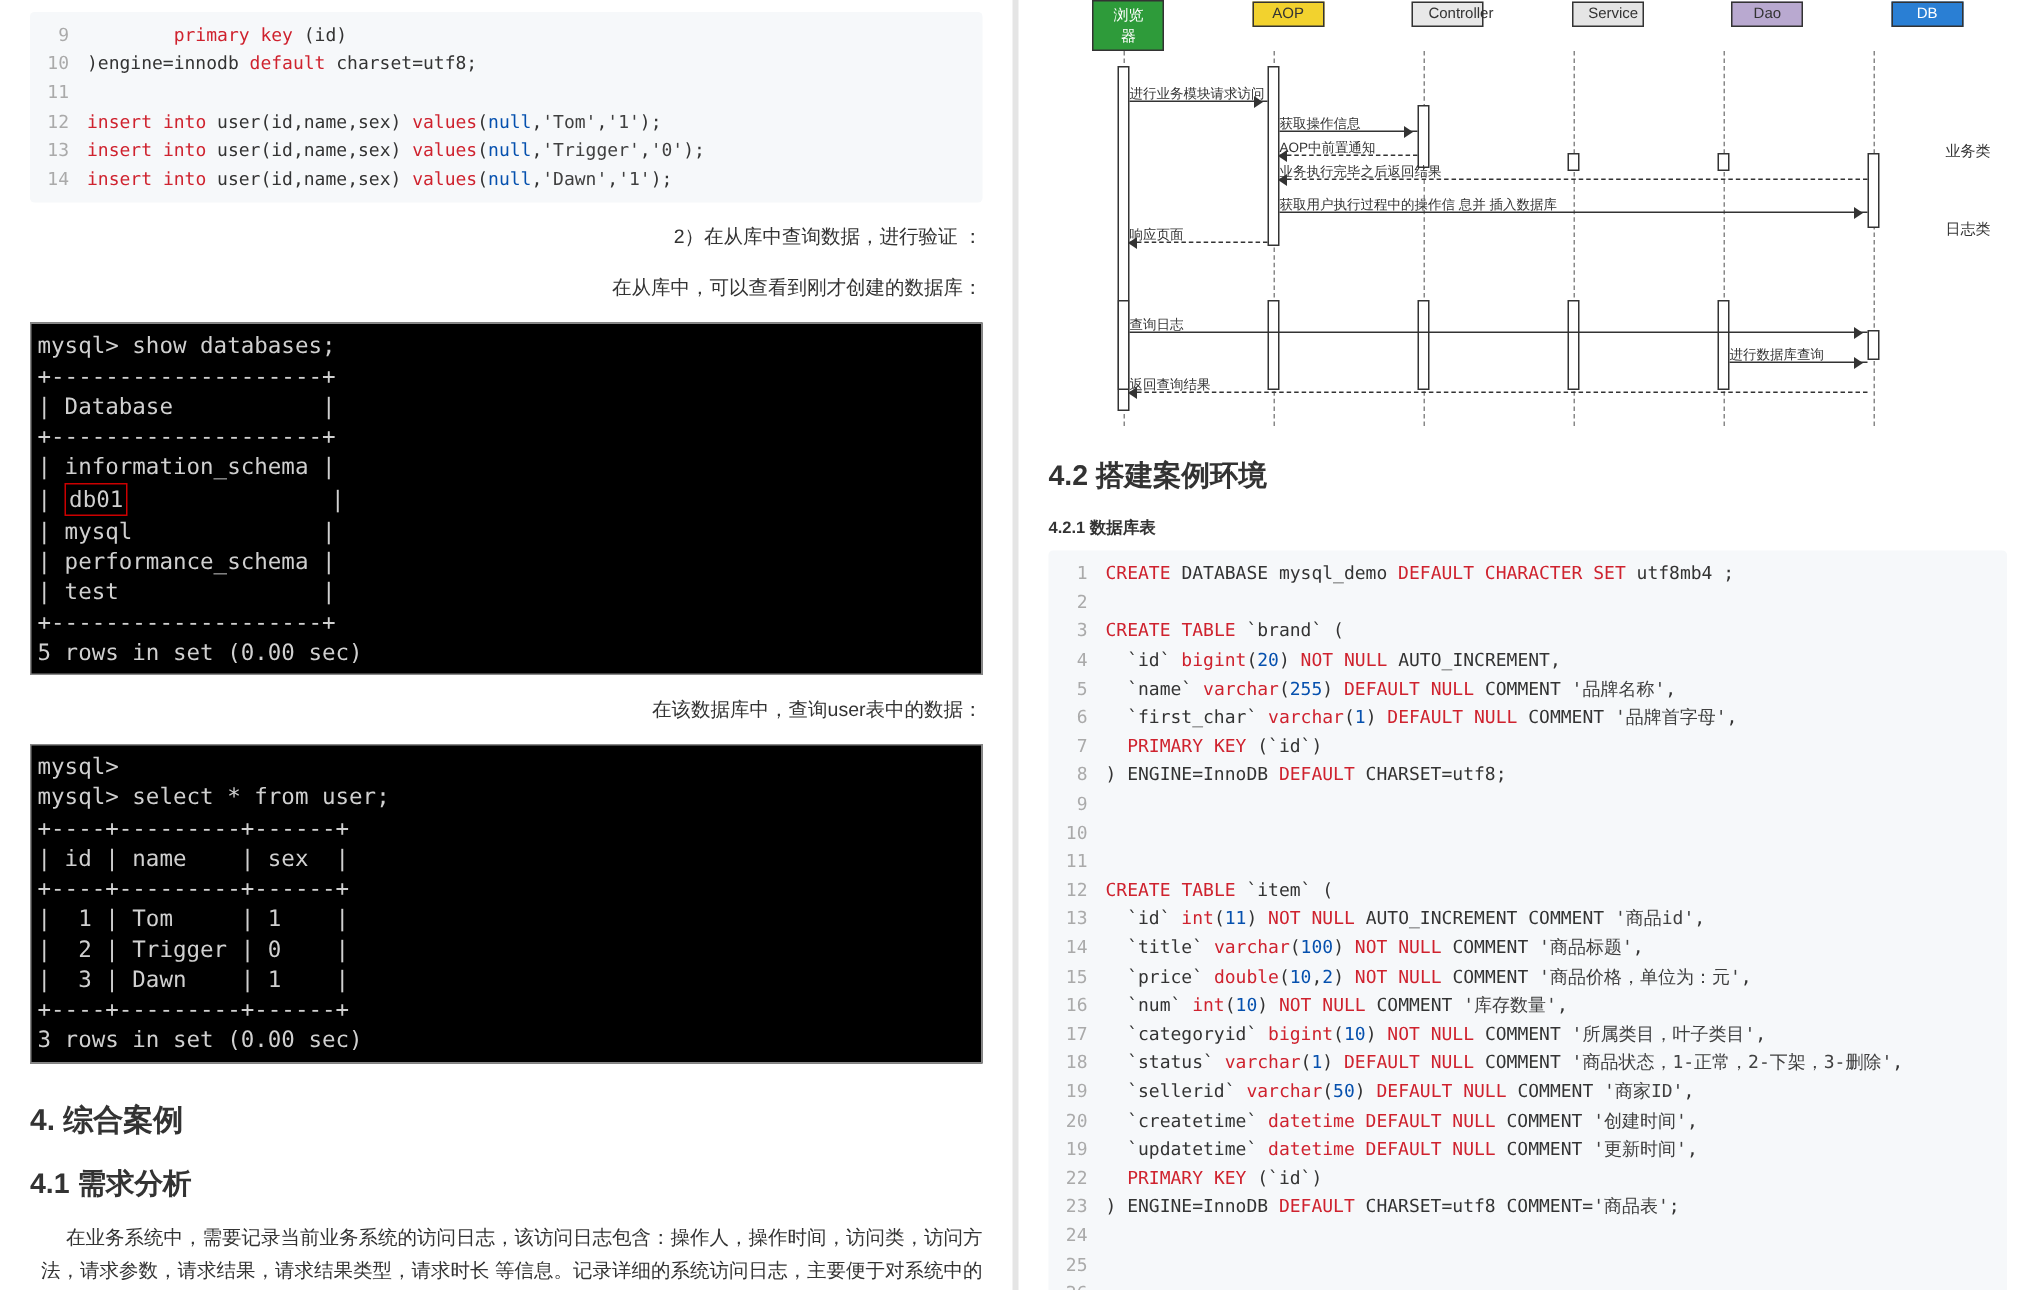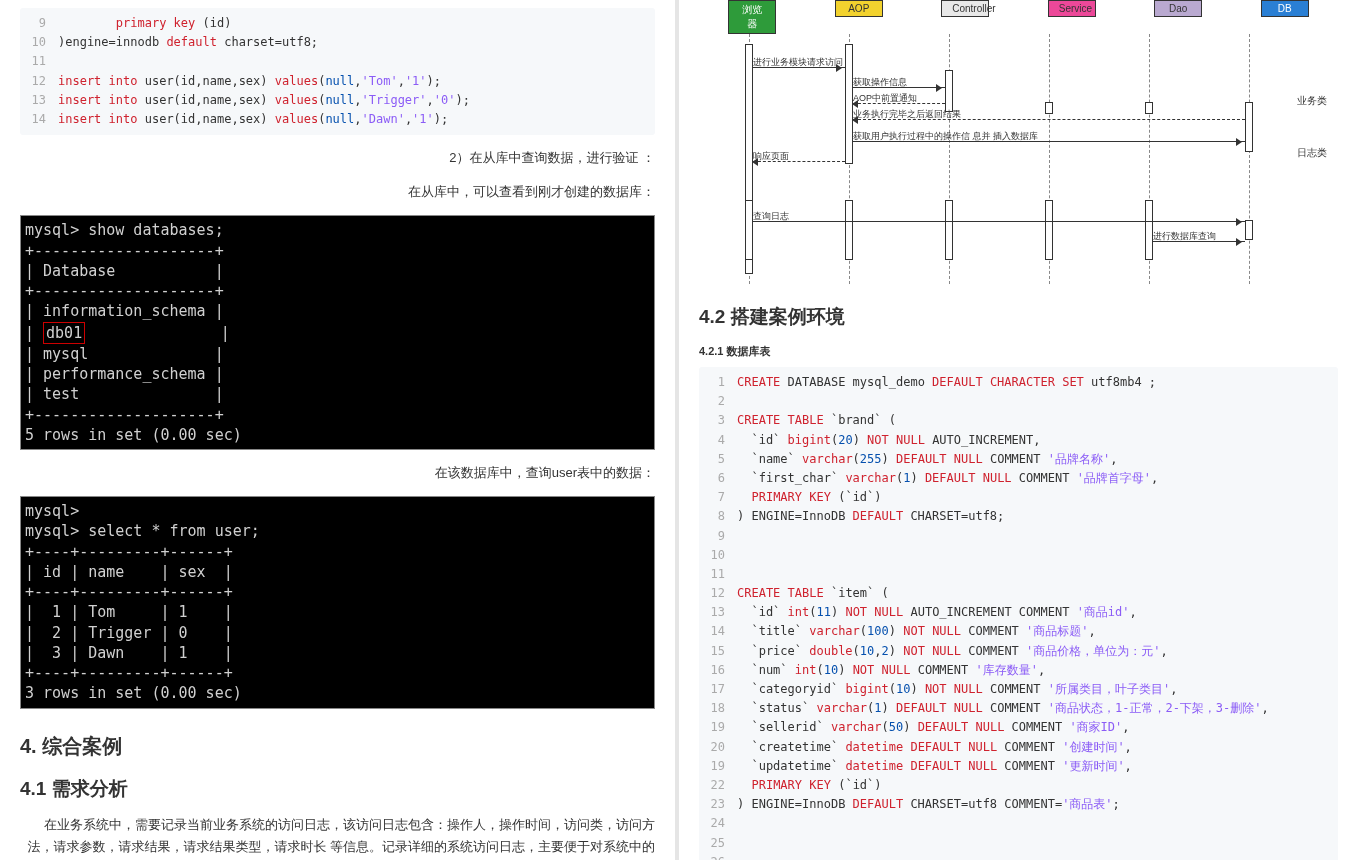--- a/index.html
+++ b/index.html
@@ -3,21 +3,21 @@
 <meta charset="utf-8">
 <style>
 * { box-sizing: border-box; margin: 0; padding: 0; }
 body { font-family: -apple-system, "Helvetica Neue", Arial, sans-serif; font-size: 13px; color: #333; background: #fff; display: flex; }
 .page { width: 679px; padding: 0 20px 20px 20px; }
 .page-left { border-right: 4px solid #e5e5e5; }
 .codeblock { background: #f6f8fa; border-radius: 3px; padding: 6px 0; margin: 8px 0; font-family: Consolas, Monaco, monospace; font-size: 12px; line-height: 1.6; overflow: hidden; }
 .codeline { display: flex; }
 .ln { width: 38px; text-align: right; color: #aaa; padding-right: 12px; flex-shrink: 0; user-select: none; }
 .codetxt { white-space: pre; }
-.k { color: #cf222e; } .str { color: #8b5cf6; margin-top: 36px; } .n { color: #0550ae; }
+.k { color: #cf222e; } .str { color: #404040; margin-top: 36px; } .n { color: #0550ae; }
 p.txt { margin: 12px 0; line-height: 1.7; color: #333; text-align: right; }
 h2 { font-size: 20px; font-weight: 700; margin: 24px 0 10px 0; }
 h3 { font-size: 19px; font-weight: 700; margin: 16px 0 8px 0; }
 h4 { font-size: 11px; font-weight: 700; margin: 14px 0 6px 0; }
 .terminal { background: #000; color: #d0d0d0; font-family: Consolas, Monaco, monospace; font-size: 15px; padding: 4px; margin: 8px 0 12px 0; line-height: 1.35; border: 1px solid #888; }
 .terminal .hl { border: 1px solid #c00; display: inline-block; padding: 0 2px; }
 .terminal .row { white-space: pre; }
 .diagram { background: #fff; margin: 0 0 20px 0; }
 .diag-headers { display: flex; position: relative; }
 .diag-col { flex: 1; text-align: center; position: relative; }
@@ -96,21 +96,21 @@
   <p class="txt">在业务系统中，需要记录当前业务系统的访问日志，该访问日志包含：操作人，操作时间，访问类，访问方法，请求参数，请求结果，请求结果类型，请求时长 等信息。记录详细的系统访问日志，主要便于对系统中的用户请求进行追踪，并且在系统 的管理后台可以查看到用户的访问记录。</p>
   <p class="txt">记录系统中的日志信息，可以通过Spring 框架的AOP来实现。具体的请求处理流程，如下：</p>
 </div>
 
 <div class="page">
   <div class="diagram" id="diagram">
       <div class="diag-headers">
         <div class="diag-col"><span class="diag-box" style="background: rgb(46, 155, 58); color: rgb(255, 255, 255);">浏览器</span></div>
         <div class="diag-col"><span class="diag-box" style="background: rgb(242, 210, 46);">AOP</span></div>
         <div class="diag-col"><span class="diag-box" style="background: rgb(232, 232, 232);">Controller</span></div>
-        <div class="diag-col"><span class="diag-box" style="background: #ec4899;">Service</span></div>
+        <div class="diag-col"><span class="diag-box" style="background: #e5e5e5;">Service</span></div>
         <div class="diag-col"><span class="diag-box" style="background: rgb(185, 169, 208);">Dao</span></div>
         <div class="diag-col"><span class="diag-box" style="background: rgb(42, 127, 212); color: rgb(255, 255, 255);">DB</span></div>
       </div>
       <div class="diag-body" style="width: 600px;">
         <div class="lifeline" style="left: 50px;"></div>
         <div class="lifeline" style="left: 150px;"></div>
         <div class="lifeline" style="left: 250px;"></div>
         <div class="lifeline" style="left: 350px;"></div>
         <div class="lifeline" style="left: 450px;"></div>
         <div class="lifeline" style="left: 550px;"></div>
@@ -151,20 +151,24 @@
           <div class="line dashed left"></div>
         </div>
         <div class="diag-arrow" style="left: 54px; top: 176px; width: 492px;">
           <span class="lbl">查询日志</span>
           <div class="line"></div>
         </div>
         <div class="diag-arrow" style="left: 454px; top: 196px; width: 92px;">
           <span class="lbl">进行数据库查询</span>
           <div class="line"></div>
         </div>
+        <div class="diag-arrow" style="left: 54px; top: 216px; width: 492px;">
+          <span class="lbl">返回查询结果</span>
+          <div class="line dashed left"></div>
+        </div>
         <div class="diag-side" style="right: -28px; top: 60px;">业务类</div>
         <div class="diag-side" style="right: -28px; top: 112px;">日志类</div>
       </div>
     </div>
   <h3>4.2 搭建案例环境</h3>
   <h4>4.2.1 数据库表</h4>
   <div class="codeblock" id="code2">
       <div class="codeline">
         <span class="ln">1</span>
         <span class="codetxt"><span class="k">CREATE</span> DATABASE mysql_demo <span class="k">DEFAULT</span> <span class="k">CHARACTER</span> <span class="k">SET</span> utf8mb4 ;</span>

